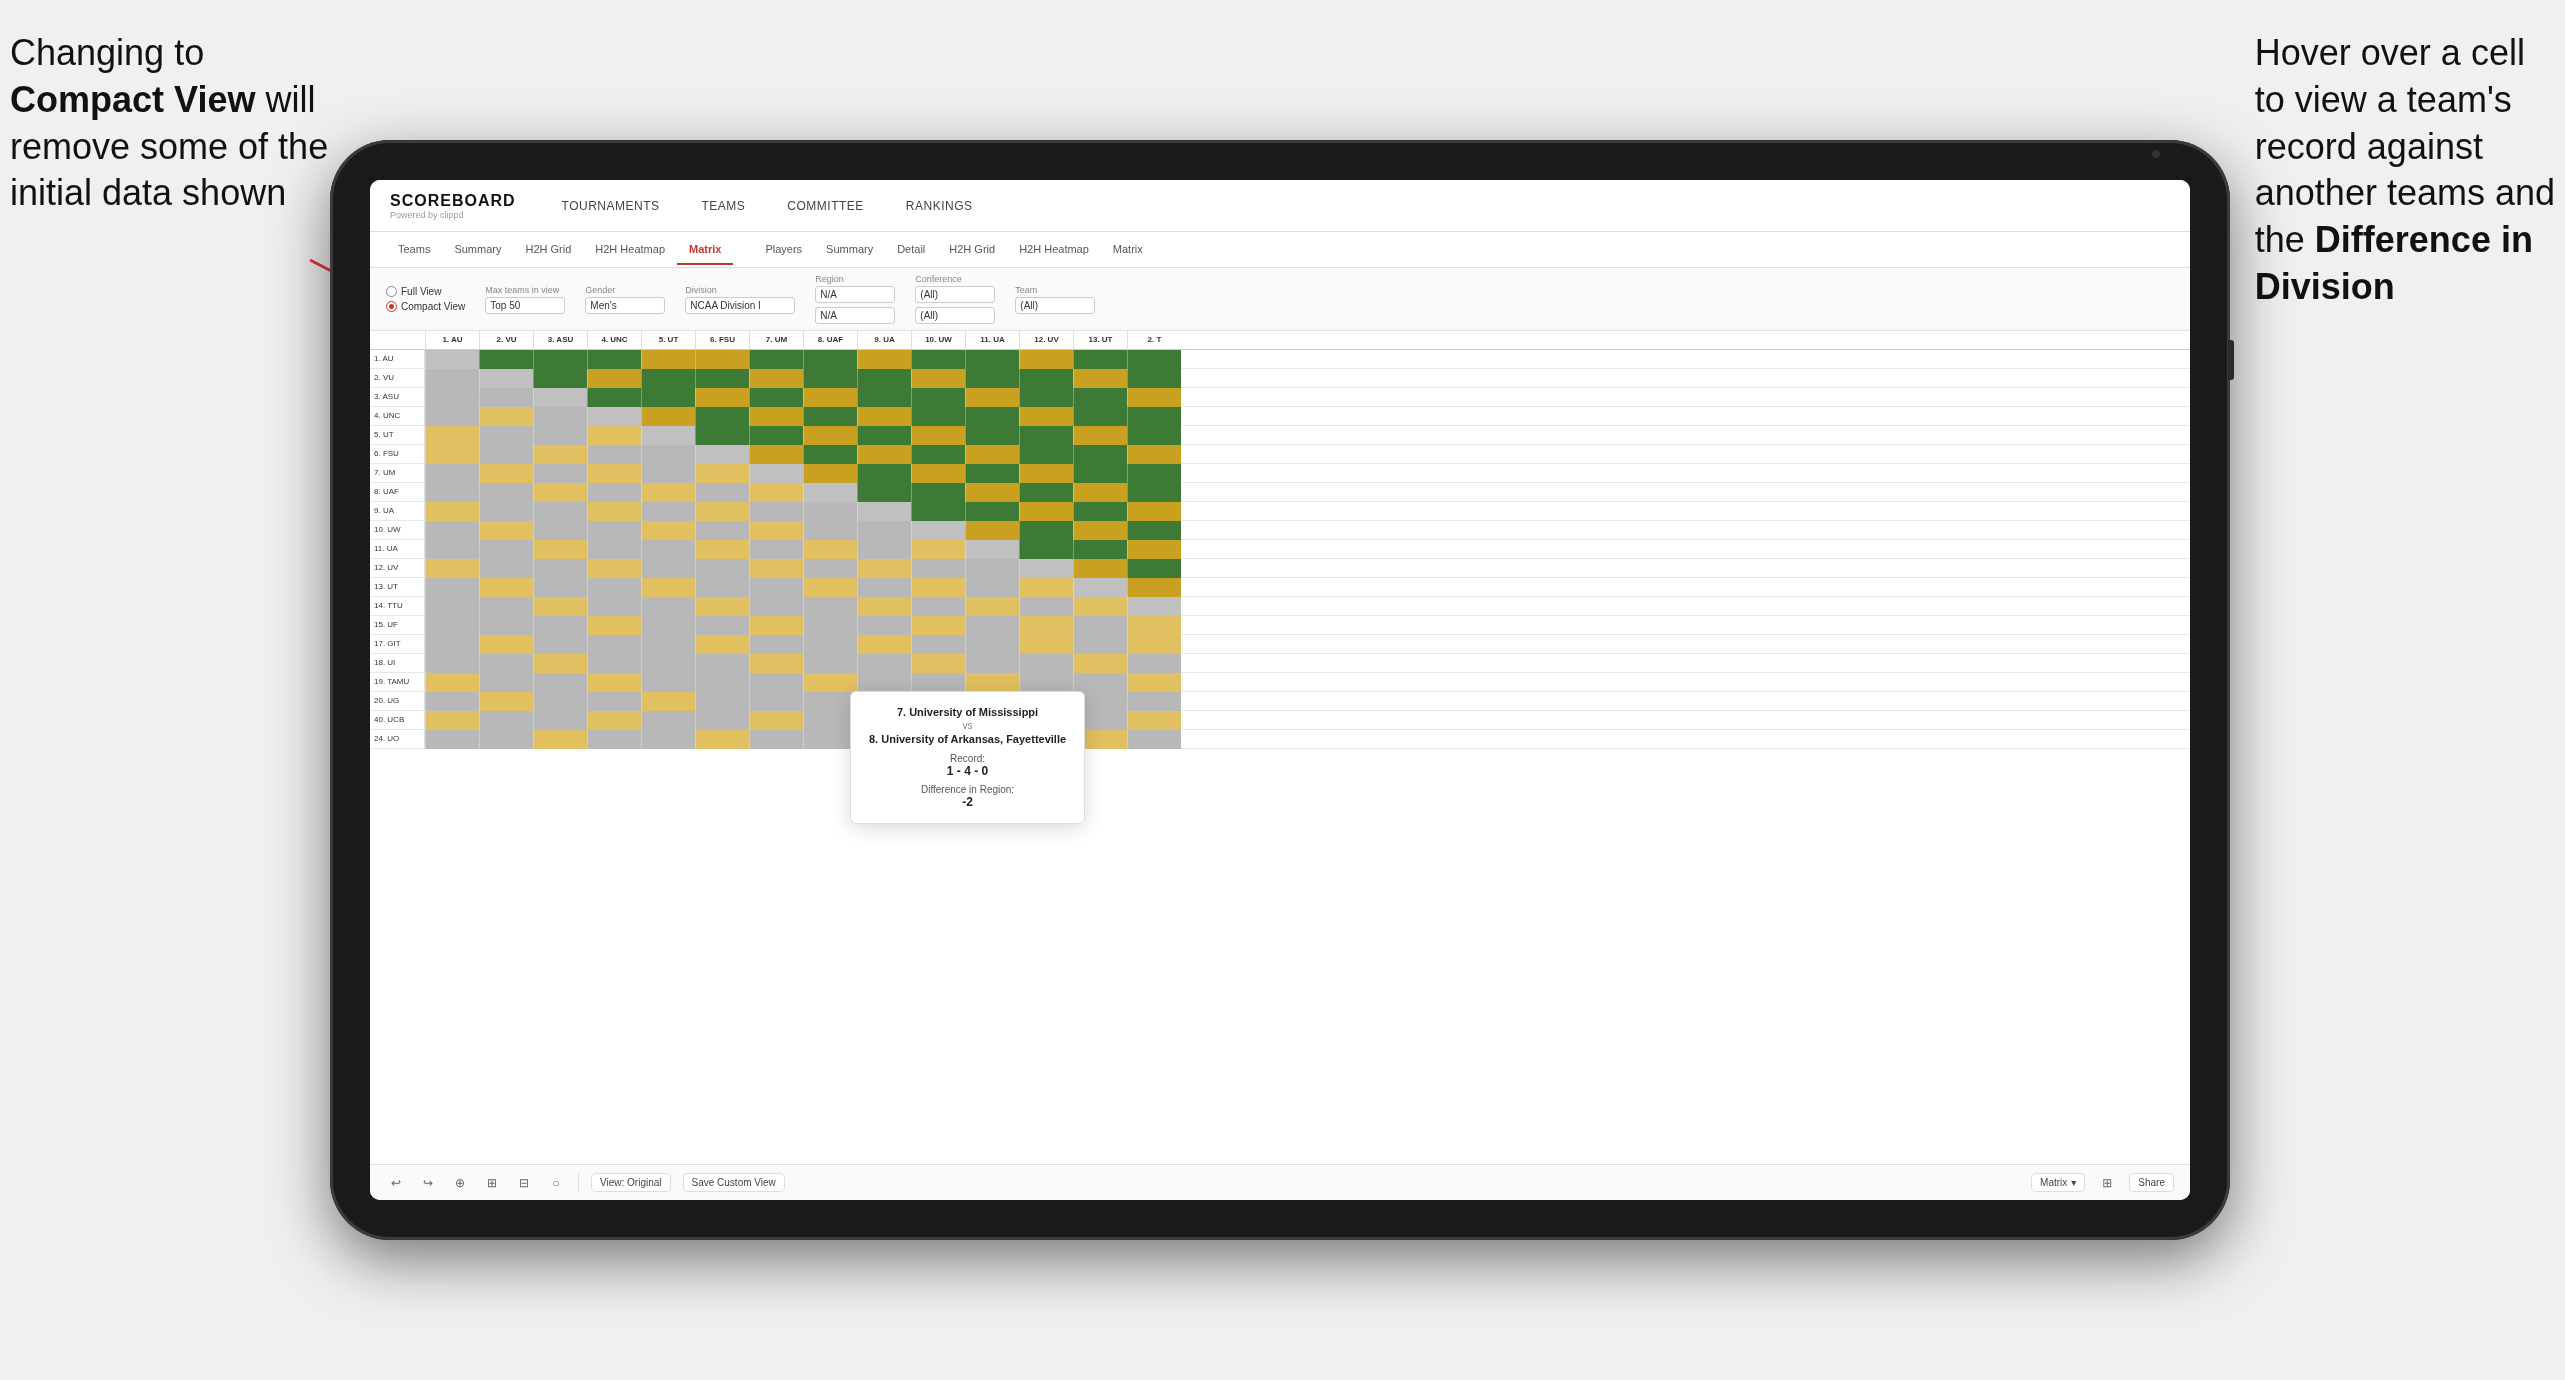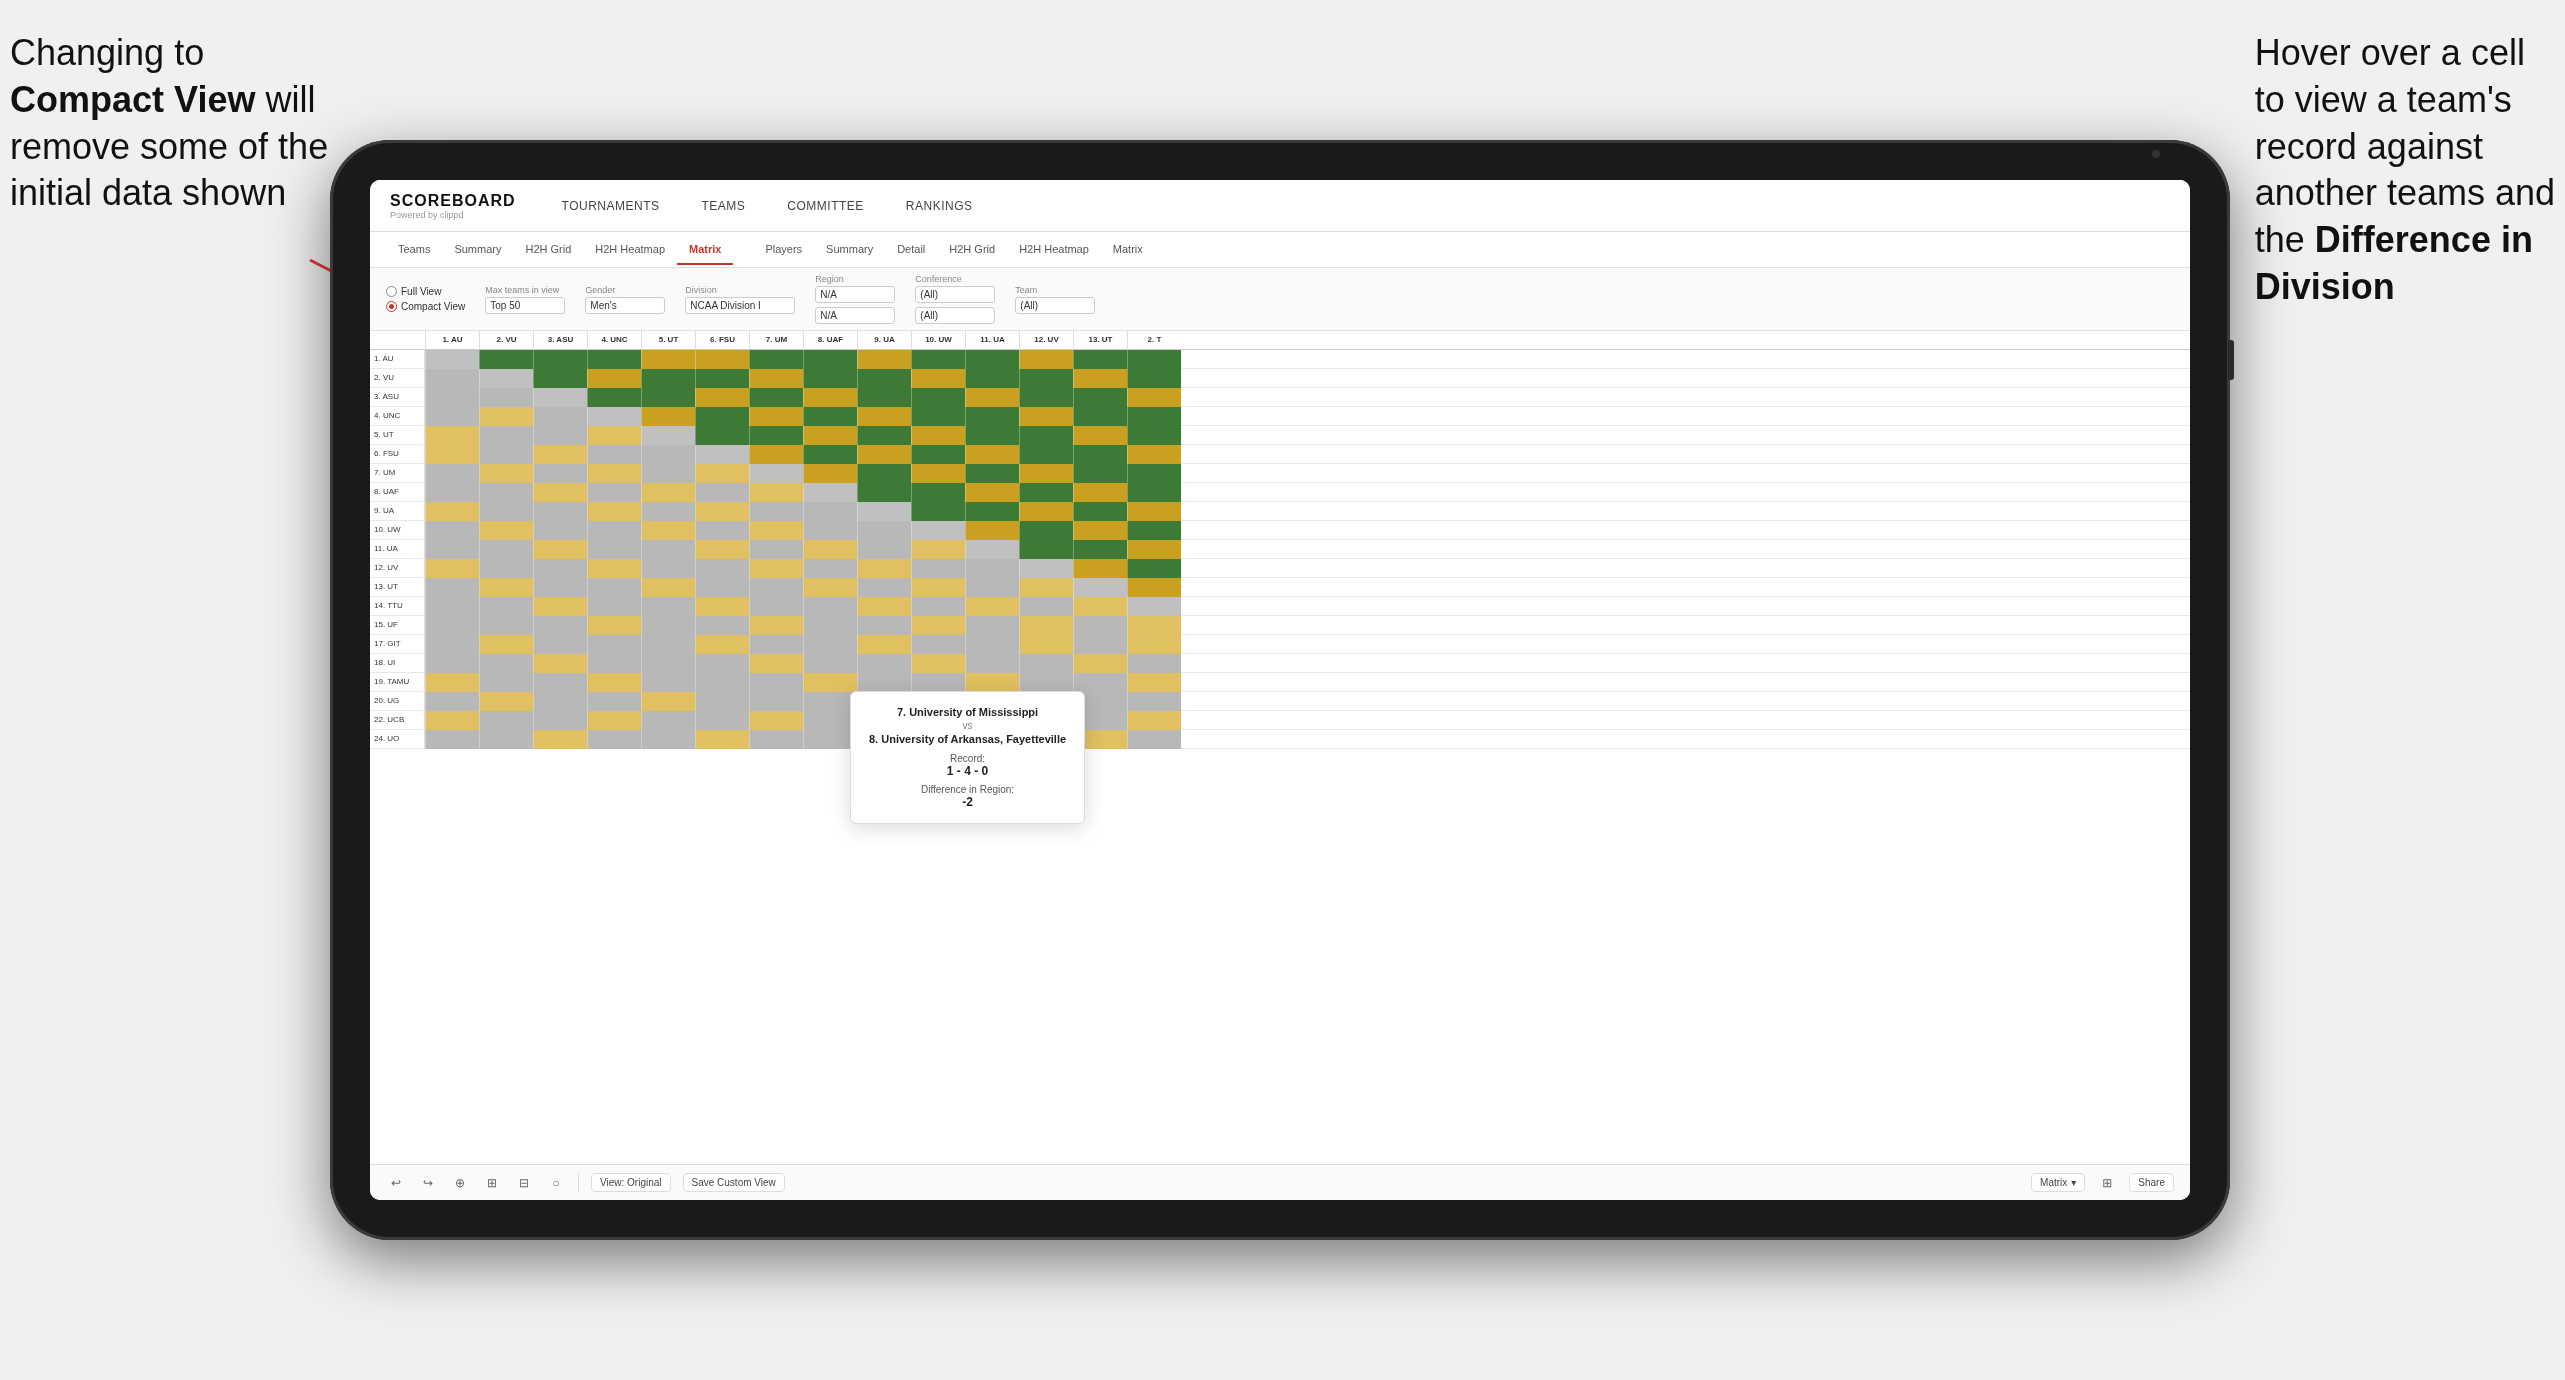--- a/index.html
+++ b/index.html
@@ -858,21 +858,21 @@
             <div class="matrix-cell" style="background: rgb(184, 184, 184);"></div>
             <div class="matrix-cell" style="background: rgb(184, 184, 184);"></div>
             <div class="matrix-cell" style="background: rgb(224, 192, 96);"></div>
             <div class="matrix-cell" style="background: rgb(184, 184, 184);"></div>
             <div class="matrix-cell" style="background: rgb(184, 184, 184);"></div>
             <div class="matrix-cell" style="background: rgb(224, 192, 96);"></div>
             <div class="matrix-cell" style="background: rgb(184, 184, 184);"></div>
             <div class="matrix-cell" style="background: rgb(184, 184, 184);"></div>
           </div>
           <div class="matrix-row">
-            <div class="row-label">22. UCB</div>
+            <div class="row-label">40. UCB</div>
             <div class="matrix-cell" style="background: rgb(224, 192, 96);"></div>
             <div class="matrix-cell" style="background: rgb(184, 184, 184);"></div>
             <div class="matrix-cell" style="background: rgb(184, 184, 184);"></div>
             <div class="matrix-cell" style="background: rgb(224, 192, 96);"></div>
             <div class="matrix-cell" style="background: rgb(184, 184, 184);"></div>
             <div class="matrix-cell" style="background: rgb(184, 184, 184);"></div>
             <div class="matrix-cell" style="background: rgb(224, 192, 96);"></div>
             <div class="matrix-cell" style="background: rgb(184, 184, 184);"></div>
             <div class="matrix-cell" style="background: rgb(184, 184, 184);"></div>
             <div class="matrix-cell" style="background: rgb(184, 184, 184);"></div>

